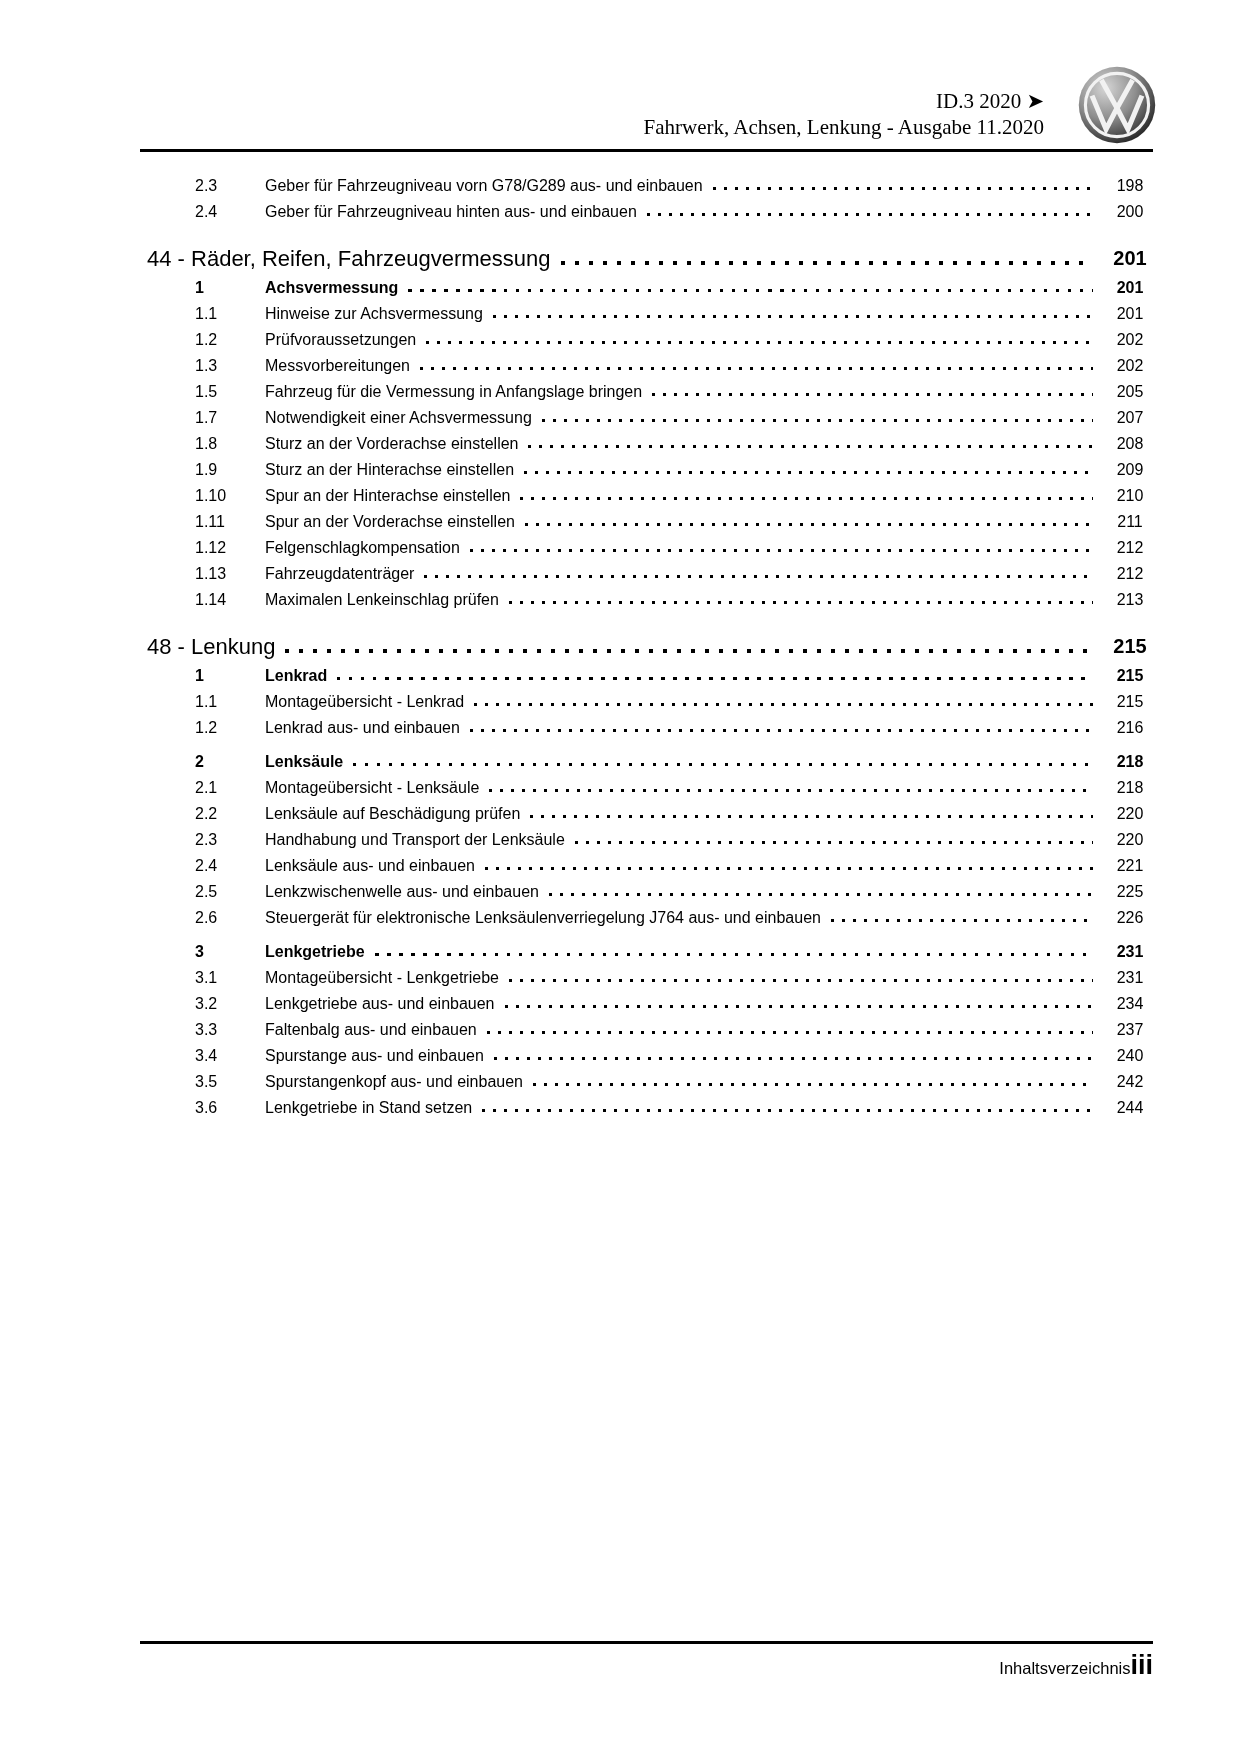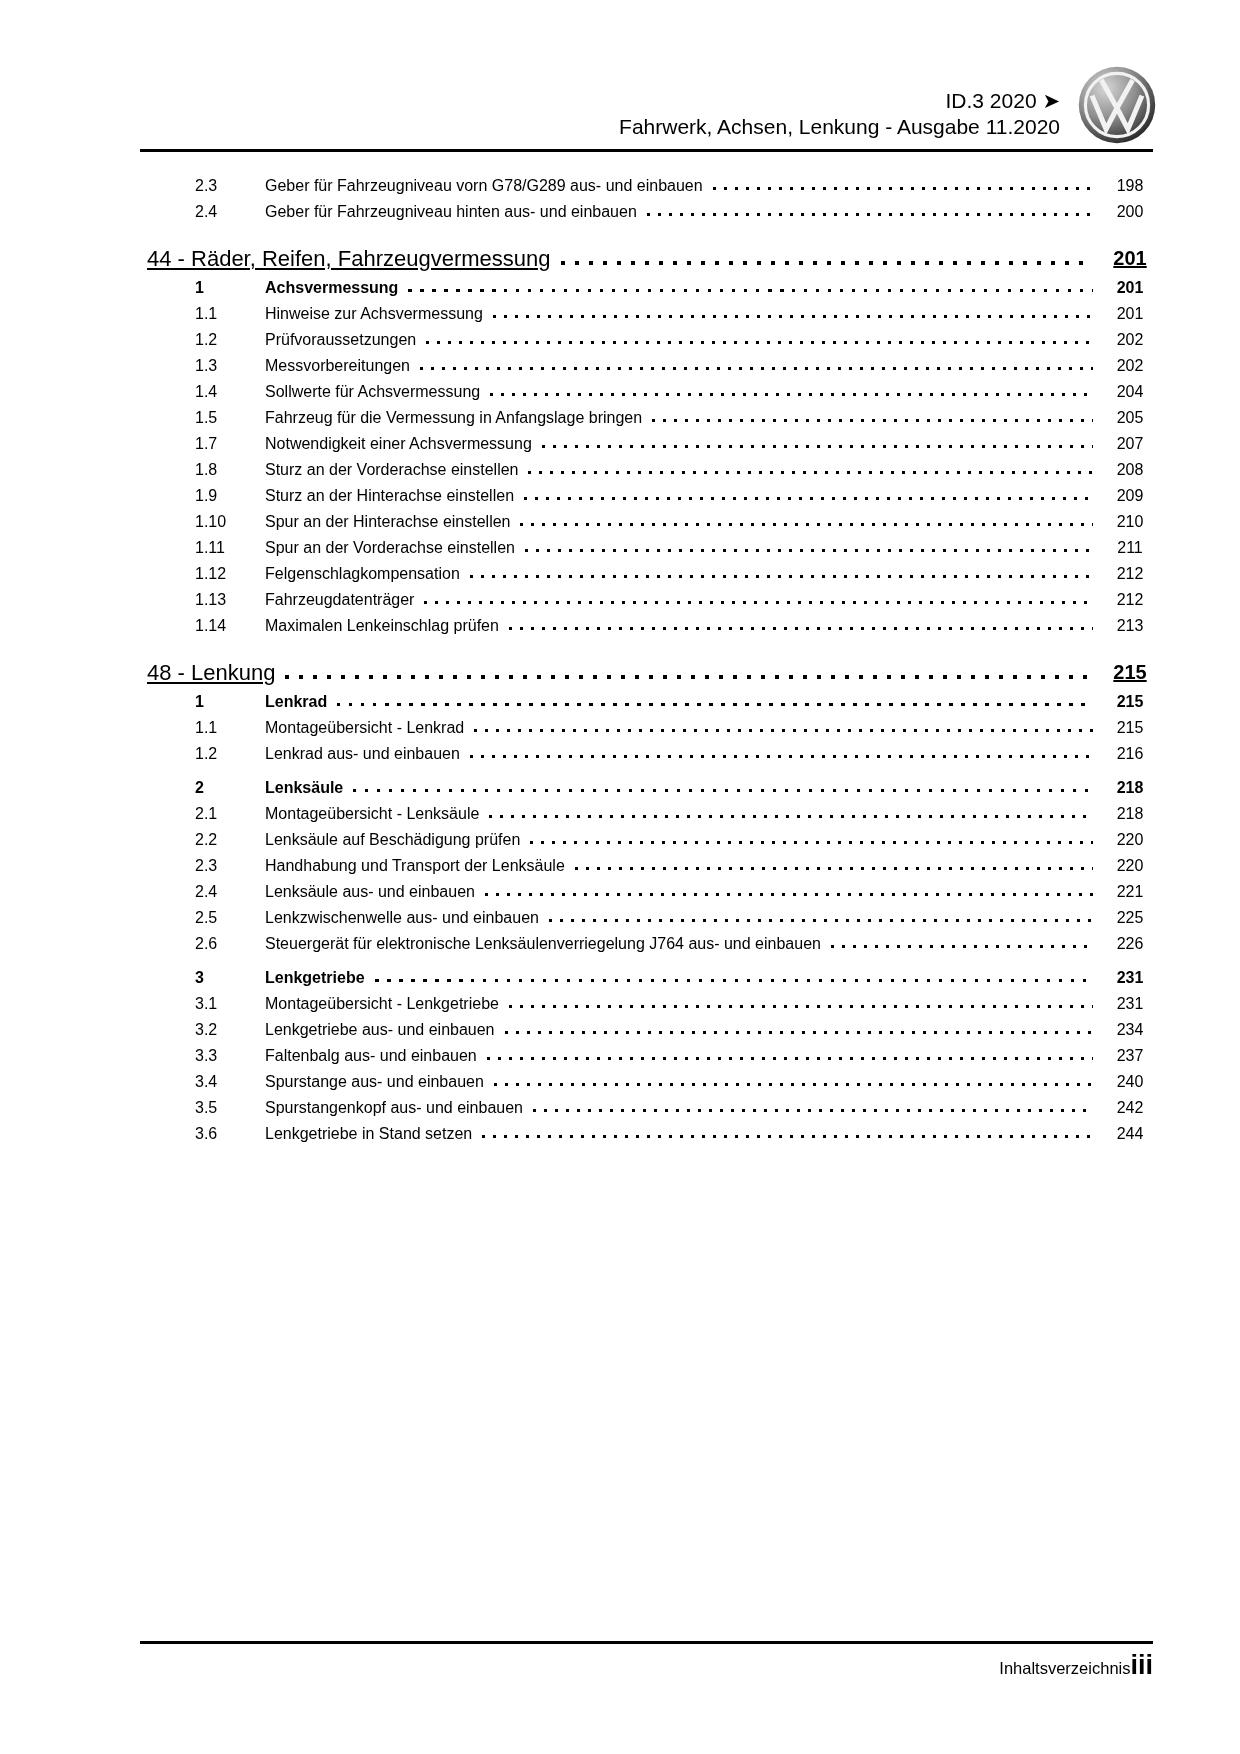--- a/index.html
+++ b/index.html
@@ -5,23 +5,24 @@
   html,body { margin:0; padding:0; }
   body {
     width:1240px; height:1754px; position:relative;
     background:#ffffff; color:#000;
     font-family:"Liberation Sans", sans-serif;
     overflow:hidden;
   }
 
   
   .header-text {
-    position:absolute; top:88px; right:180px;
+    position:absolute; top:88px; right:196px;
     text-align:right; font-size:21px; line-height:26px;
     white-space:nowrap;
+    font-family:Liberation Serif, serif;
   }
   .header-rule {
     position:absolute; top:149px; left:140px; width:1013px; height:3px;
     background:#000;
   }
   .vw-logo {
     position:absolute; top:66px; left:1078px; width:78px; height:78px;
   }
 
   
@@ -31,21 +32,21 @@
   .row {
     display:flex; align-items:flex-end;
     height:26px; padding-bottom:3px; box-sizing:border-box;
     font-size:16px; line-height:19px; white-space:nowrap;
   }
   .row.sub, .row.section { padding-left:55px; }
   .row.section { font-weight:bold; margin-top:8px; }
   .row.chapter + .row.section { margin-top:0; }
   .row.chapter {
     height:36px; margin-top:14px; padding-left:7px;
-    font-size:22px; line-height:25px;text-decoration:underline;
+    font-size:22px; line-height:25px;
   }
   .num   { flex:0 0 70px; }
   .title { flex:0 0 auto; }
   .page  { flex:0 0 auto; min-width:46px; text-align:center; }
   .row.chapter .page { font-size:20px; font-weight:bold; }
 
   .dots {
     flex:1 1 30px; height:3px; margin:0 14px 5px 10px;
     background-image:repeating-linear-gradient(90deg,#000 0 3px,transparent 3px 11px);
   }
@@ -130,26 +131,20 @@
       <span class="dots"></span>
       <span class="page">202</span>
     </div>
     <div class="row sub">
       <span class="num">1.3</span>
       <span class="title">Messvorbereitungen</span>
       <span class="dots"></span>
       <span class="page">202</span>
     </div>
     <div class="row sub">
-      <span class="num">1.4</span>
-      <span class="title">Sollwerte für Achsvermessung</span>
-      <span class="dots"></span>
-      <span class="page">204</span>
-    </div>
-    <div class="row sub">
       <span class="num">1.5</span>
       <span class="title">Fahrzeug für die Vermessung in Anfangslage bringen</span>
       <span class="dots"></span>
       <span class="page">205</span>
     </div>
     <div class="row sub">
       <span class="num">1.7</span>
       <span class="title">Notwendigkeit einer Achsvermessung</span>
       <span class="dots"></span>
       <span class="page">207</span>

